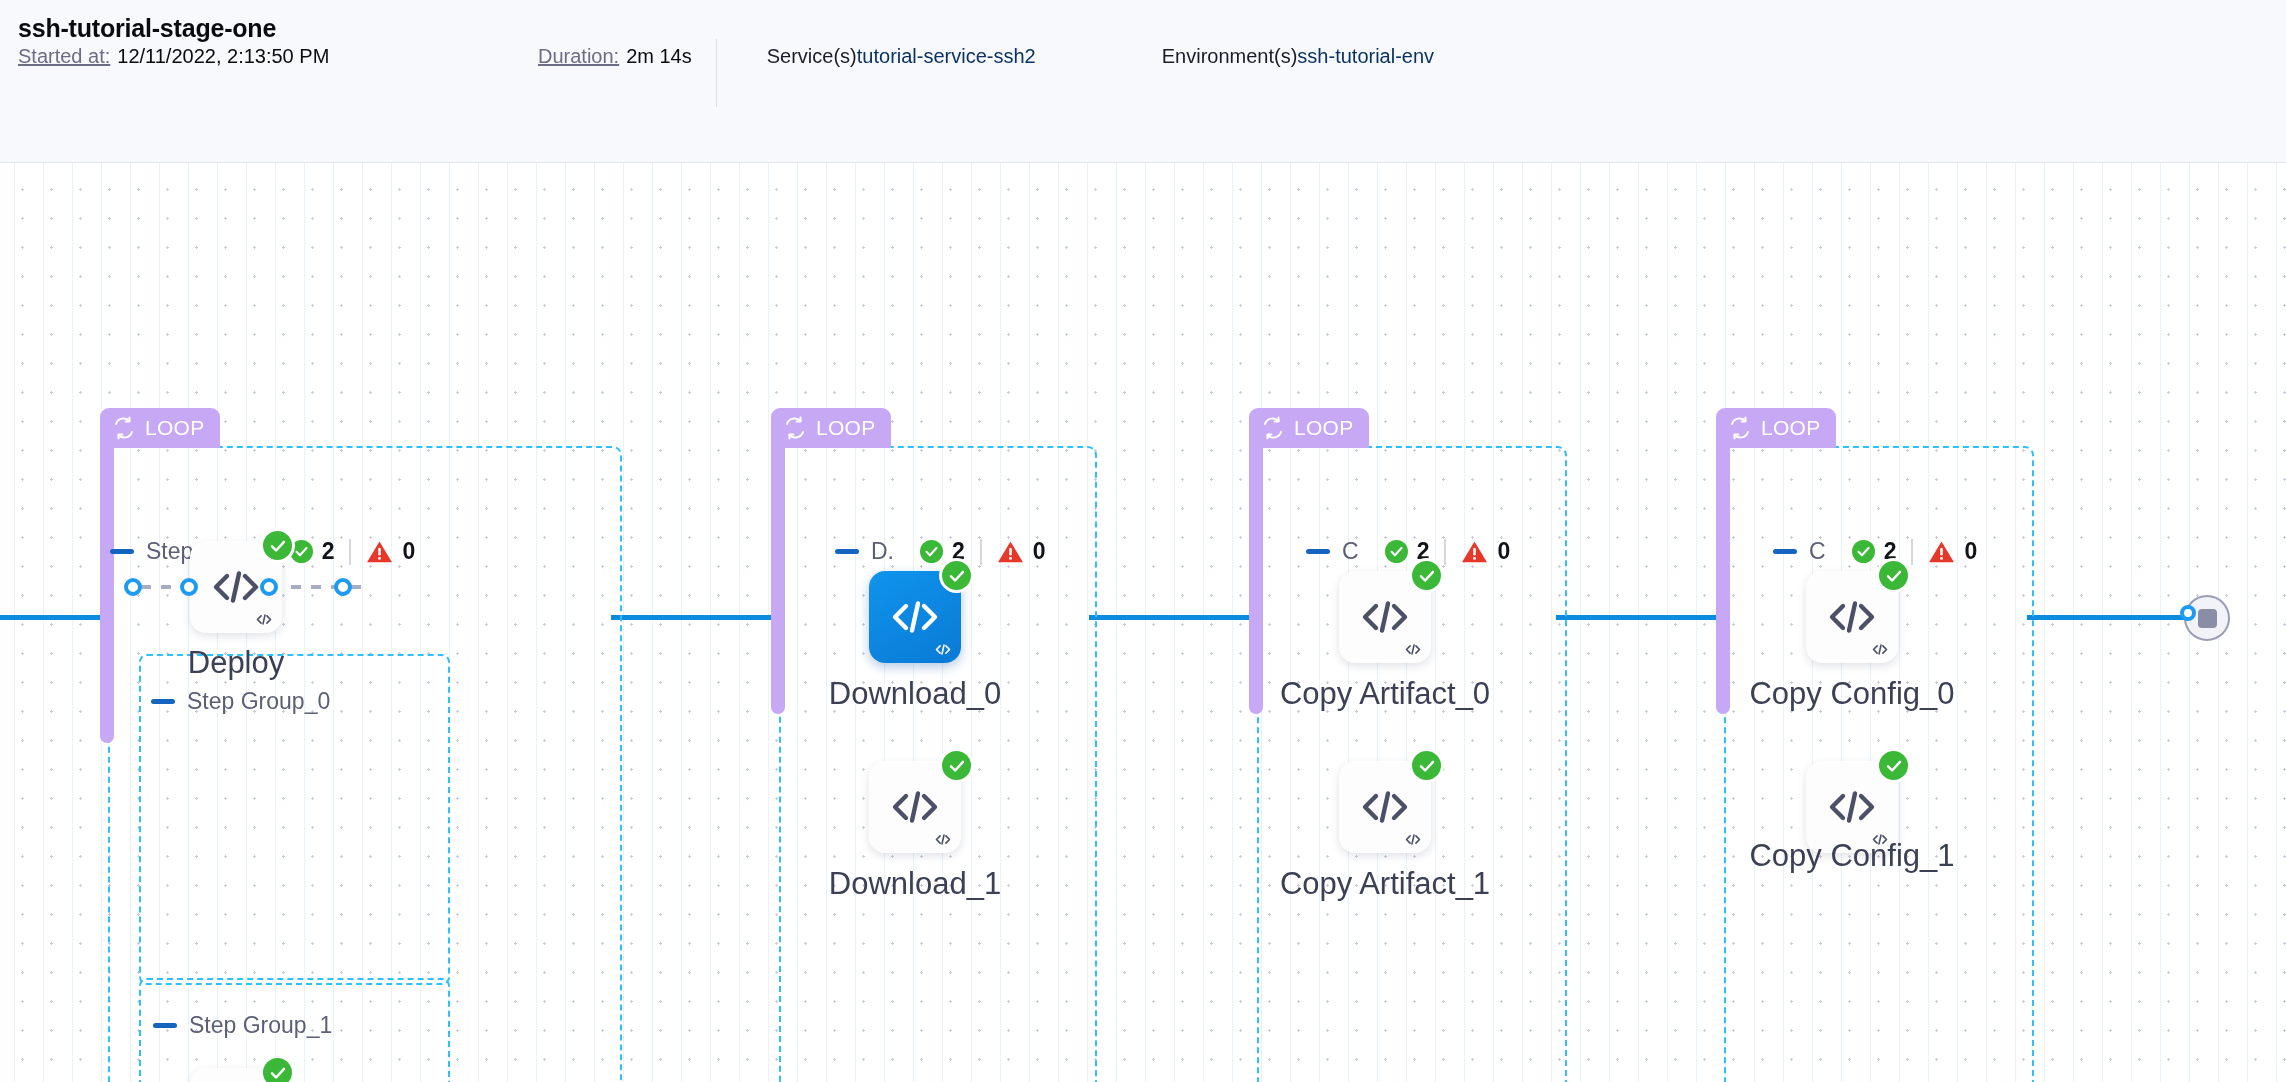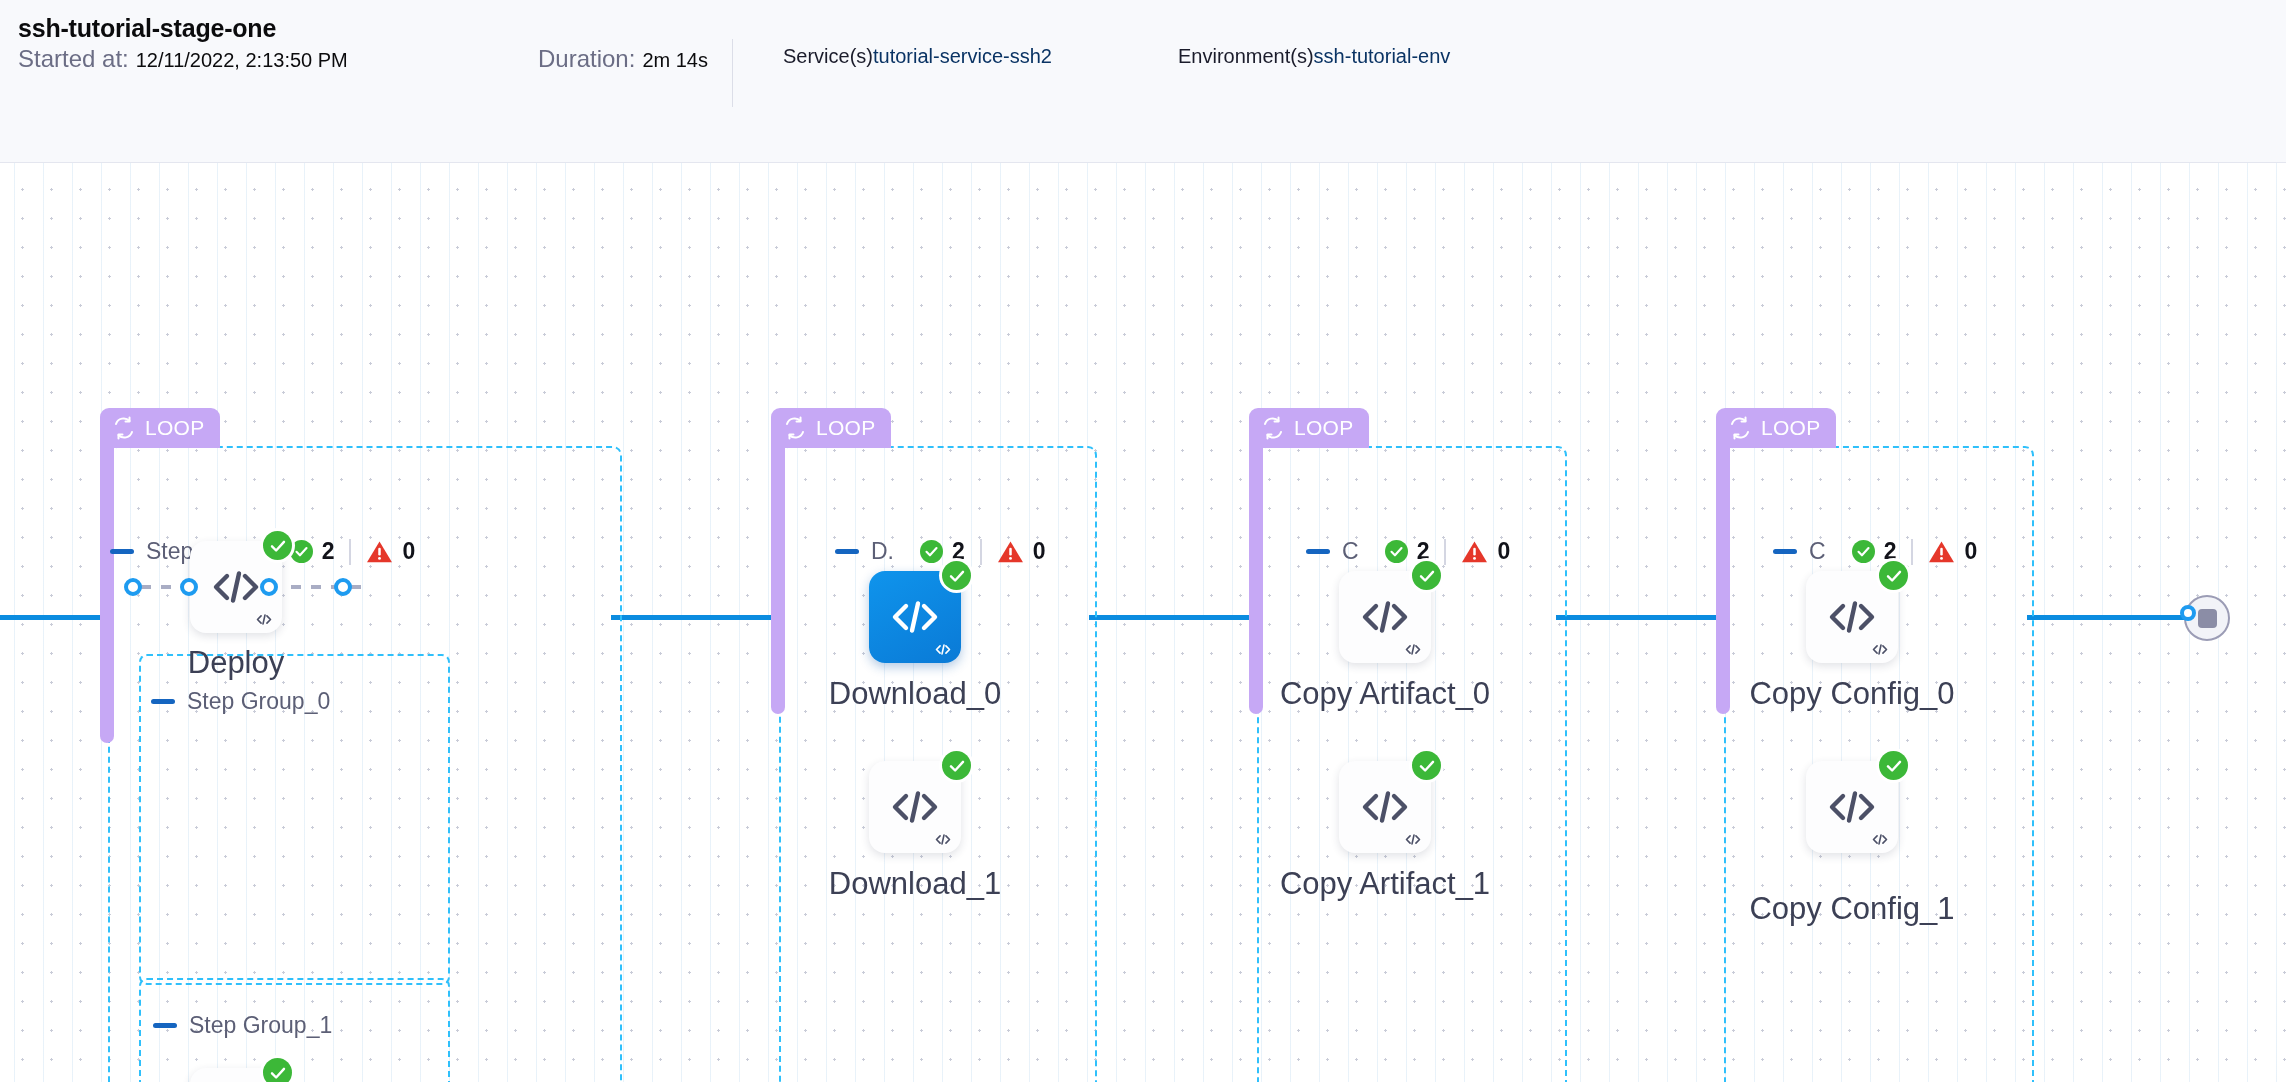--- a/index.html
+++ b/index.html
@@ -25,22 +25,23 @@
     letter-spacing: -0.2px;
     margin-bottom: 2px;
   }
   .meta-row {
     display: flex;
     align-items: flex-start;
     height: 80px;
   }
   .meta-block { display: flex; align-items: baseline; }
   .meta-label {
-    font-size: 24px;
+    font-size: 20px;
     color: #6b6d85;
+    text-decoration: underline;
   }
   .meta-value {
     font-size: 20px;
     color: #0b0b0d;
     margin-left: 7px;
   }
   .meta-started { width: 520px; }
   .meta-sep {
     width: 1px;
     height: 68px;
@@ -624,21 +625,21 @@
             <polyline points="34,9 45,20 34,31"></polyline>
             <line x1="28" y1="6.5" x2="22" y2="33.5"></line>
         </svg>
       </span>
       <span class="node-status">
         <svg width="18" height="18" viewBox="0 0 24 24" fill="none" stroke="#ffffff" stroke-width="3.2" stroke-linecap="round" stroke-linejoin="round">
             <polyline points="4,12.5 9.5,18 20,6.5"></polyline>
           </svg>
       </span>
     </div>
-    <div class="node-label" style="left:6px; top:483px; width:260px;">Copy Config_1</div>
+    <div class="node-label" style="left:6px; top:430px; width:260px;">Copy Config_1</div>
   </div>
 
   <div class="terminal" style="left:2184px; top:432px;">
     <span class="stop-square"></span>
   </div>
   <div class="terminal-port" style="left:2180px; top:442px;"></div>
 
 </div>
 
 </body></html>

